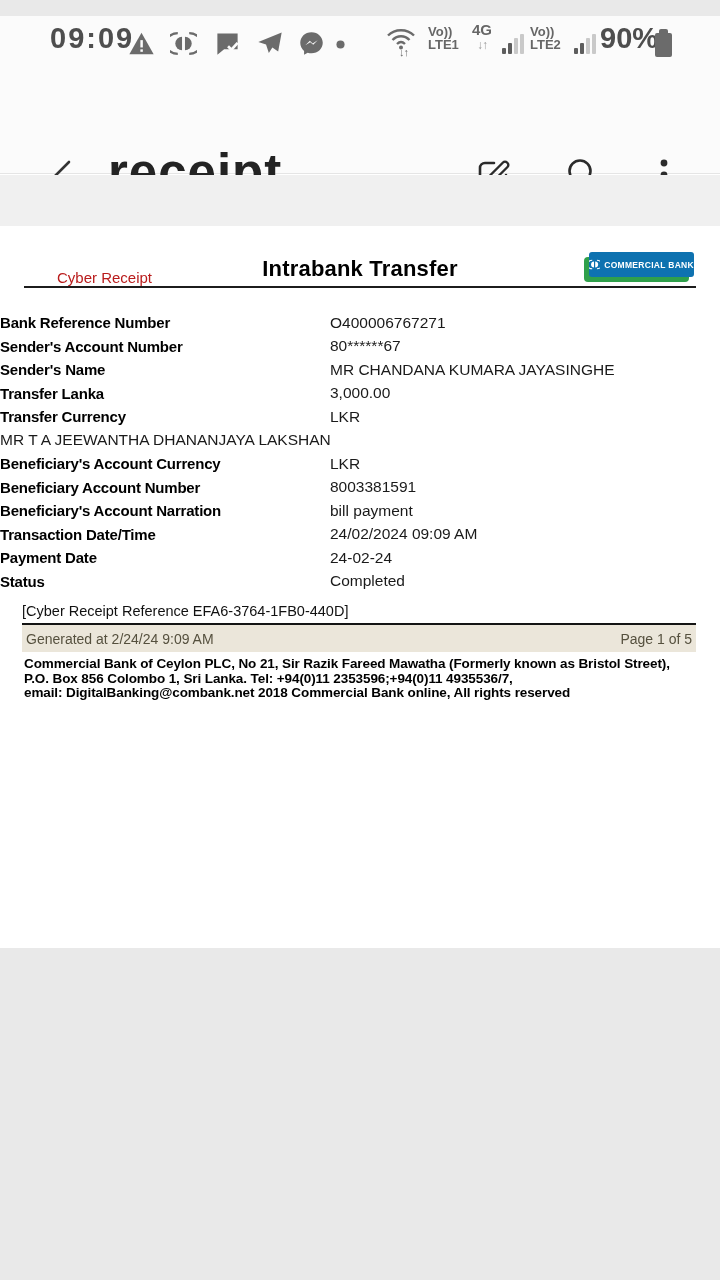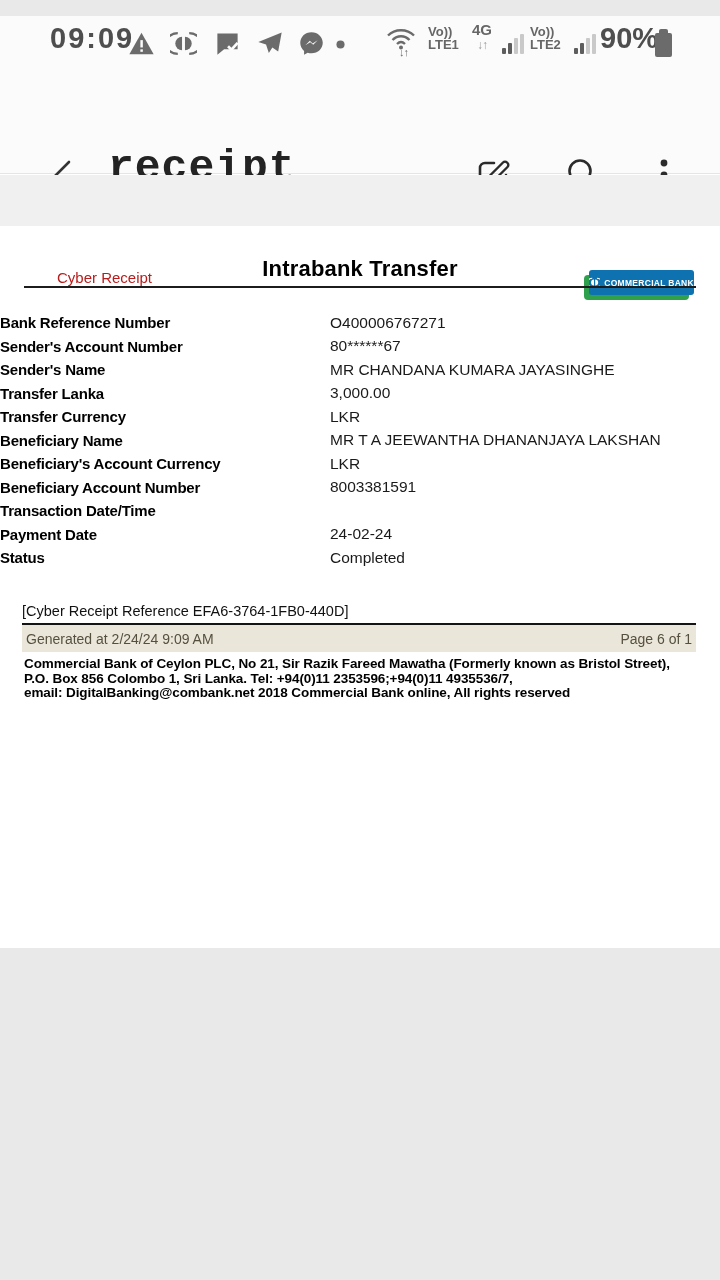--- a/index.html
+++ b/index.html
@@ -21,36 +21,36 @@
   .bars { position:absolute; top:18px; display:flex; align-items:flex-end; gap:2px; height:20px; }
   .bars i { display:block; width:4px; background:#c9c9c9; border-radius:1px; }
   .bars i.on { background:#5d5d5d; }
   .sb-batt-pct { position:absolute; left:600px; top:6px; font-size:29px; font-weight:600; color:#4e4e4e; }
   .battery { position:absolute; left:655px; top:13px; width:17px; height:28px; }
   .battery .nub { width:9px; height:4px; background:#6b6b6b; margin:0 auto; border-radius:2px 2px 0 0; }
   .battery .body { width:17px; height:24px; background:#6b6b6b; border-radius:2px; }
 
   .app-bar { position:absolute; left:0; top:55px; width:720px; height:103px; }
   .back-btn { position:absolute; left:48px; top:88px; width:30px; height:34px; }
-  .app-title { position:absolute; left:108px; top:72px; font-size:43px; font-weight:700; color:#232323; letter-spacing:1px;font-family:Liberation Mono, monospace; }
+  .app-title { position:absolute; left:108px; top:72px; font-size:51px; font-weight:700; color:#232323; letter-spacing:1px; }
   .ab-icon { position:absolute; top:84px; width:40px; height:40px; }
   .ab-edit { left:473px; }
   .ab-search { left:563px; }
   .ab-more { left:644px; }
 
   
   .gray-strip { position:absolute; left:0; top:159px; width:720px; height:51px; background:#f0f0f0; }
 
   
   .doc-page { position:absolute; left:0; top:210px; width:720px; height:1016px; background:#ffffff; color:#101010; }
 
   .doc-header { position:absolute; left:0; top:0; width:720px; height:60px; }
   .doc-sub { position:absolute; left:57px; top:43px; font-size:15px; color:#b91c1c; }
   .doc-title { position:absolute; left:0; top:30px; width:720px; text-align:center; font-size:22px; font-weight:700; color:#000; letter-spacing:0.2px; }
-  .doc-logo { position:absolute; right:26px; top:44px; width:110px; height:30px; }
+  .doc-logo { position:absolute; right:26px; top:26px; width:110px; height:30px; }
   .logo-green { position:absolute; left:0; top:5px; width:105px; height:25px; background:#2fa04b; border-radius:4px; }
   .logo-blue { position:absolute; left:5px; top:0; width:105px; height:25px; background:#0e72b0; border-radius:3px; display:flex; align-items:center; justify-content:center; gap:4px; }
   .logo-text { color:#ffffff; font-size:8.5px; font-weight:700; letter-spacing:0.3px; white-space:nowrap; }
 
   .doc-rule { position:absolute; left:24px; width:672px; height:2px; background:#1c1c1c; }
   .rule-1 { top:60px; }
 
   .fields { position:absolute; left:0; top:85px; width:720px; }
   .frow { display:flex; height:23.5px; align-items:center; }
   .flabel { width:330px; font-size:15px; font-weight:700; color:#000; letter-spacing:-0.2px; white-space:nowrap; }
@@ -240,49 +240,53 @@
         </div>
         <div class="frow">
           <div class="flabel">Transfer Lanka</div>
           <div class="fvalue">3,000.00</div>
         </div>
         <div class="frow">
           <div class="flabel">Transfer Currency</div>
           <div class="fvalue">LKR</div>
         </div>
         <div class="frow">
-          <div class="flabel">Beneficiary Name</div>
           <div class="fvalue">MR T A JEEWANTHA DHANANJAYA LAKSHAN</div>
         </div>
         <div class="frow">
           <div class="flabel">Beneficiary's Account Currency</div>
           <div class="fvalue">LKR</div>
         </div>
         <div class="frow">
           <div class="flabel">Beneficiary Account Number</div>
           <div class="fvalue">8003381591</div>
         </div>
         <div class="frow">
+          <div class="flabel">Beneficiary's Account Narration</div>
+          <div class="fvalue">bill payment</div>
+        </div>
+        <div class="frow">
           <div class="flabel">Transaction Date/Time</div>
+          <div class="fvalue">24/02/2024 09:09 AM</div>
         </div>
         <div class="frow">
           <div class="flabel">Payment Date</div>
           <div class="fvalue">24-02-24</div>
         </div>
         <div class="frow">
           <div class="flabel">Status</div>
           <div class="fvalue">Completed</div>
         </div>
       </div>
 
     <div class="ref-line">[Cyber Receipt Reference EFA6-3764-1FB0-440D]</div>
 
     <div class="generated-bar">
       <span>Generated at 2/24/24 9:09 AM</span>
-      <span>Page 6 of 1</span>
+      <span>Page 1 of 5</span>
     </div>
 
     <div class="doc-footer">
         <div>Commercial Bank of Ceylon PLC, No 21, Sir Razik Fareed Mawatha (Formerly known as Bristol Street),</div>
         <div>P.O. Box 856 Colombo 1, Sri Lanka. Tel: +94(0)11 2353596;+94(0)11 4935536/7,</div>
         <div>email: DigitalBanking@combank.net 2018 Commercial Bank online, All rights reserved</div>
       </div>
   </div>
 
   <span class="page-indicator">1/1</span>

